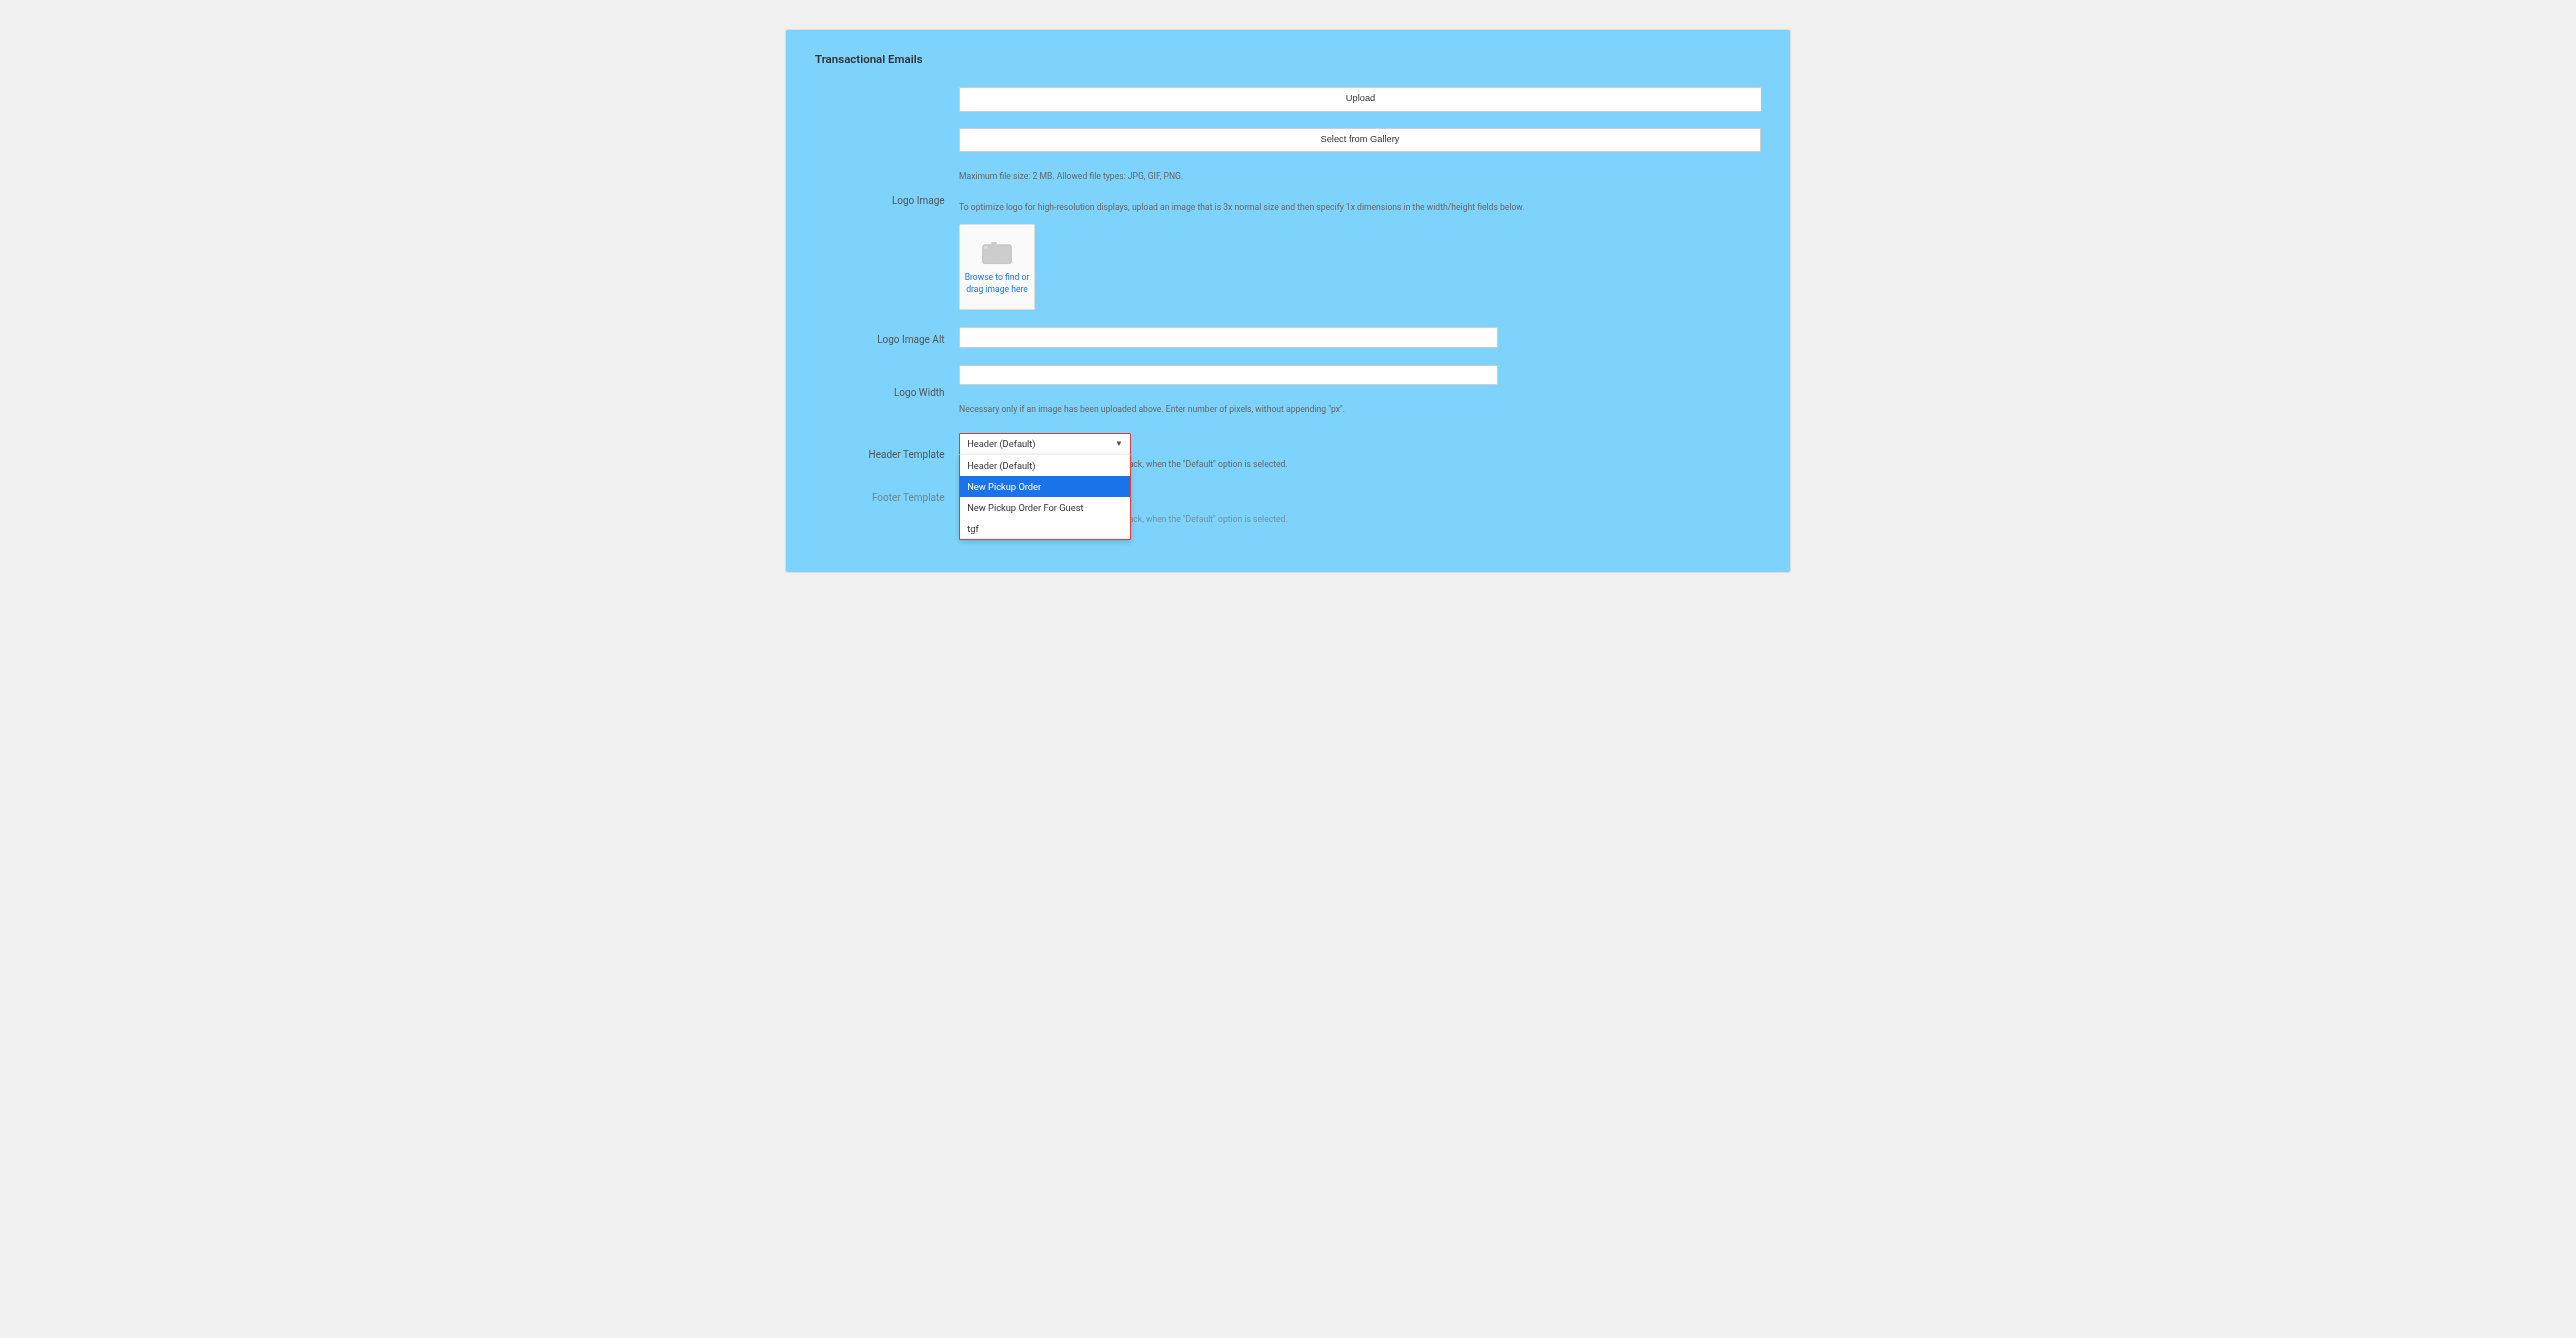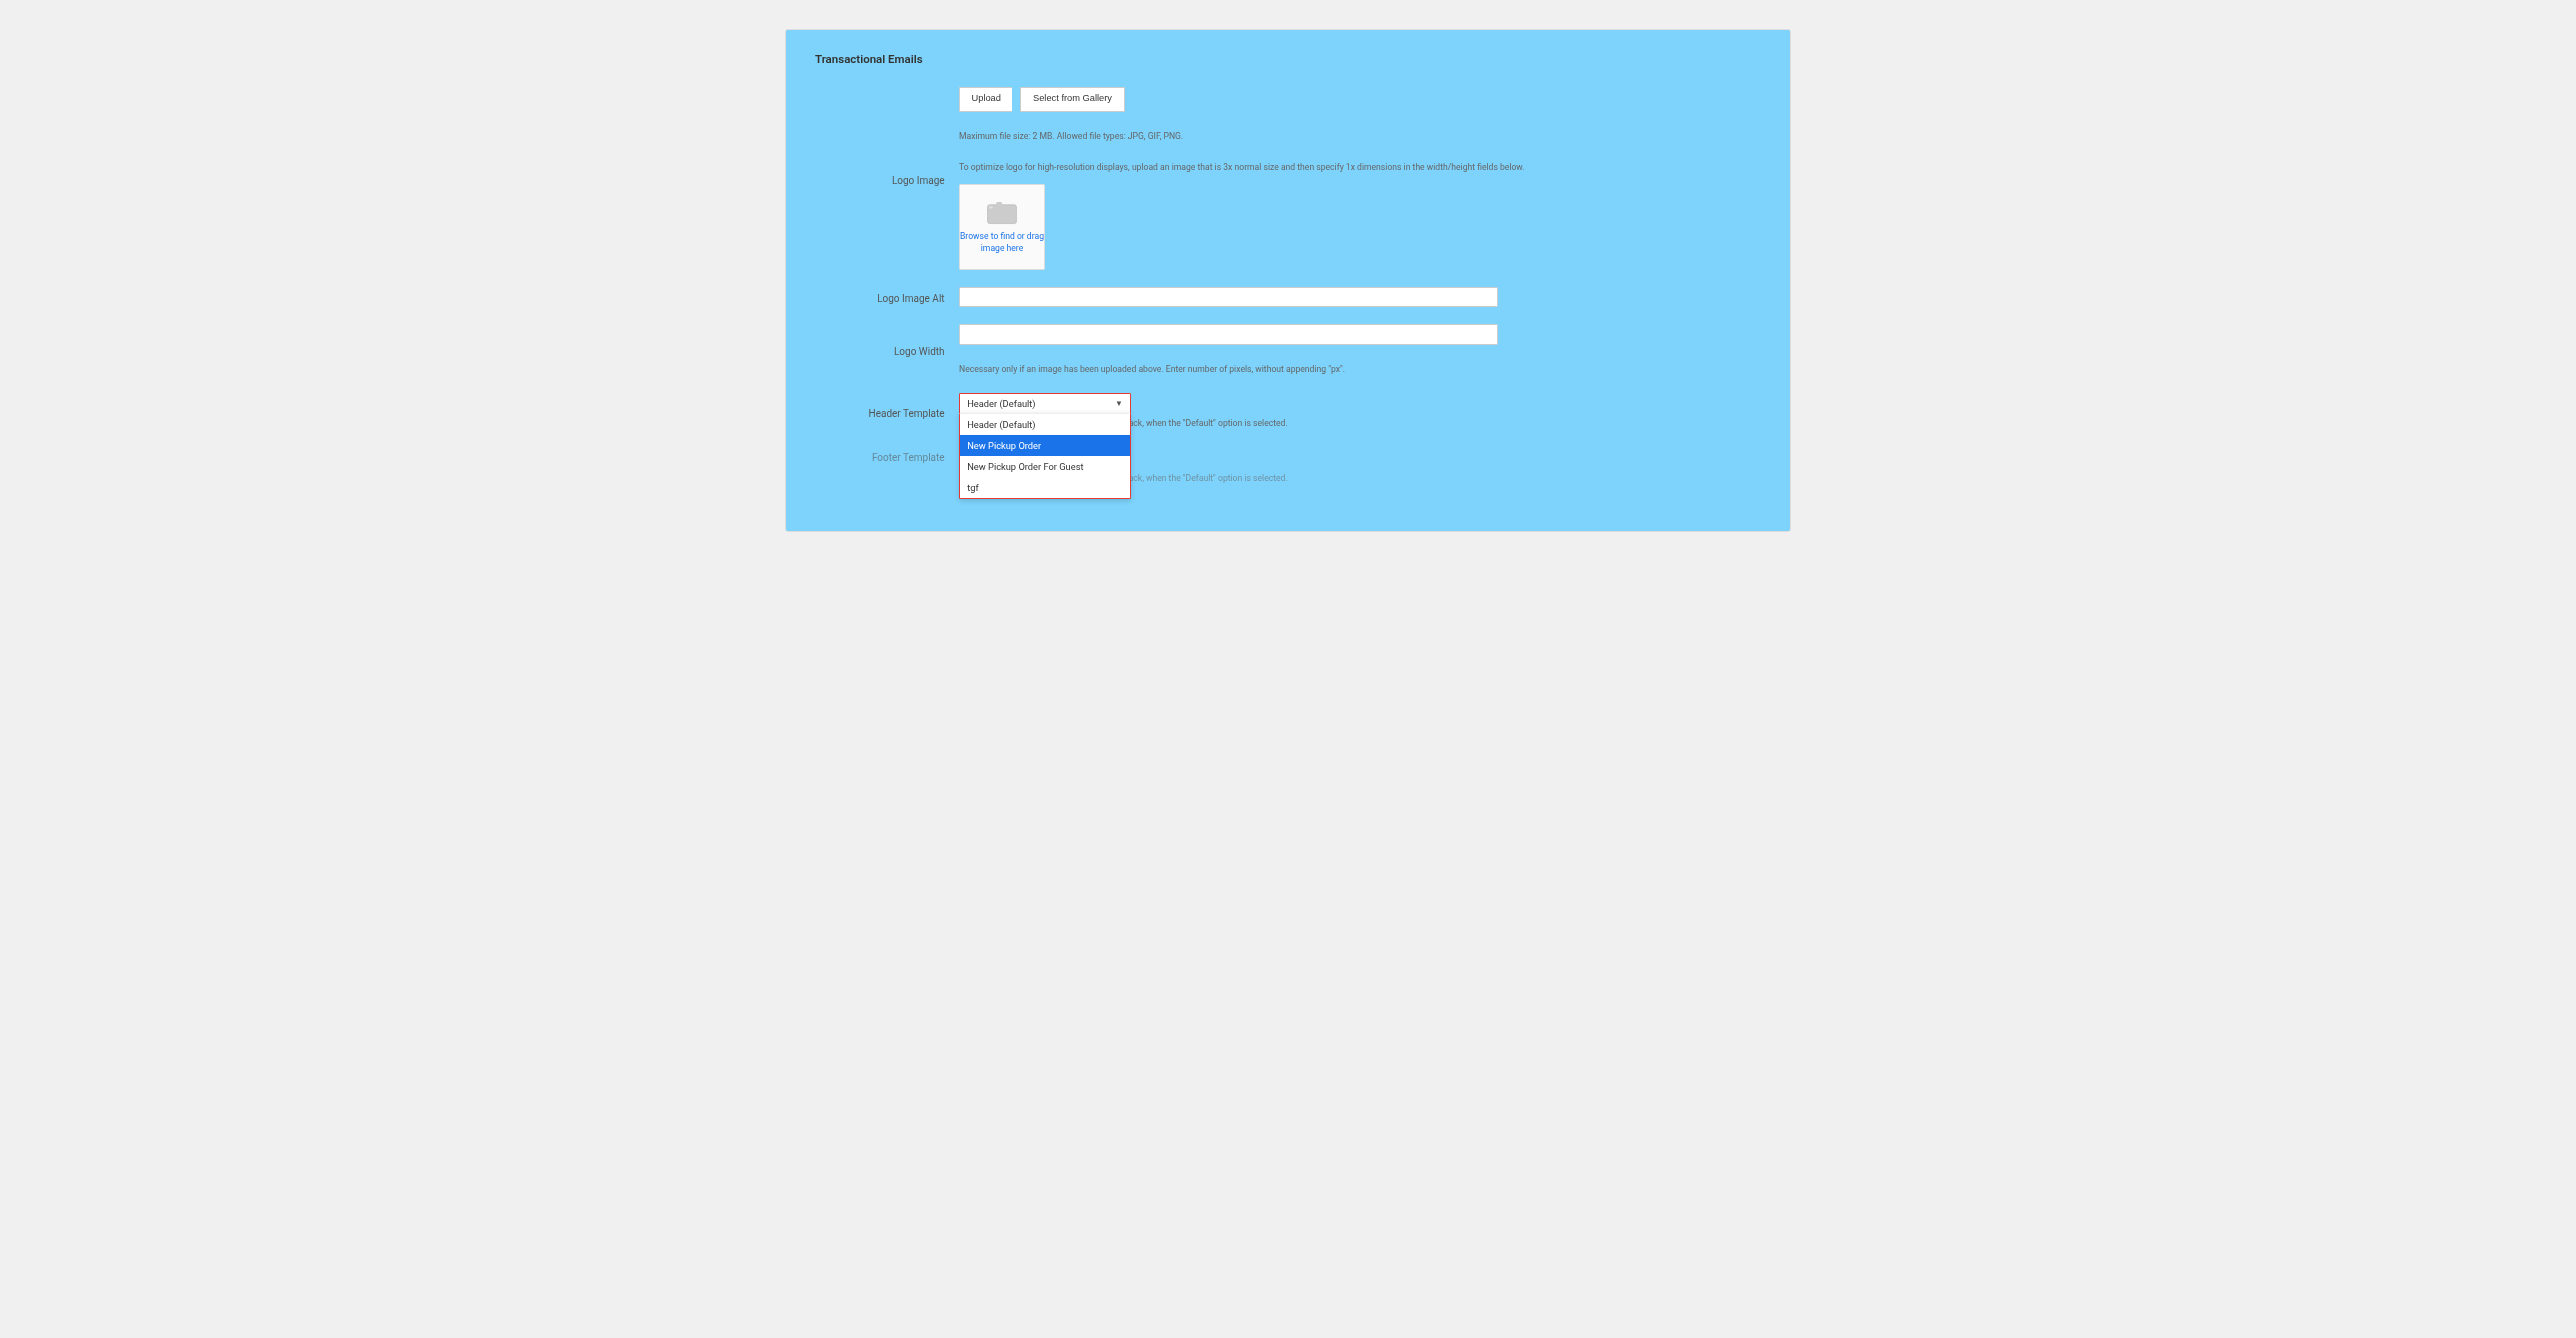--- a/index.html
+++ b/index.html
@@ -40,42 +40,43 @@
       padding-right: 14.4px;
       padding-top: 4.3px;
       color: #555;
       font-size: 10px;
     }
     .form-content {
       flex: 1;
     }
     .btn-group {
       display: flex;
-      gap: 8px;
+      gap: 16px;
+      flex-direction: column;
     }
     .btn {
       padding: 4.3px 11.5px;
       border: 0.7px solid #ccc;
       background: #fff;
       color: #333;
       font-size: 9.3px;
       cursor: pointer;
       line-height: 1.5;
     }
     .btn:first-child {
       border-right: none;
     }
     .hint-text {
       font-size: 8.6px;
       color: #666;
       margin-top: 18px;
       line-height: 1.5;
     }
     .image-upload-box {
-      width: 86px;
+      width: 76px;
       height: 86px;
       border: 0.7px solid #ddd;
       border-radius: 1.4px;
       display: flex;
       flex-direction: column;
       align-items: center;
       justify-content: center;
       cursor: pointer;
       margin-top: 10px;
       background: #fafafa;

